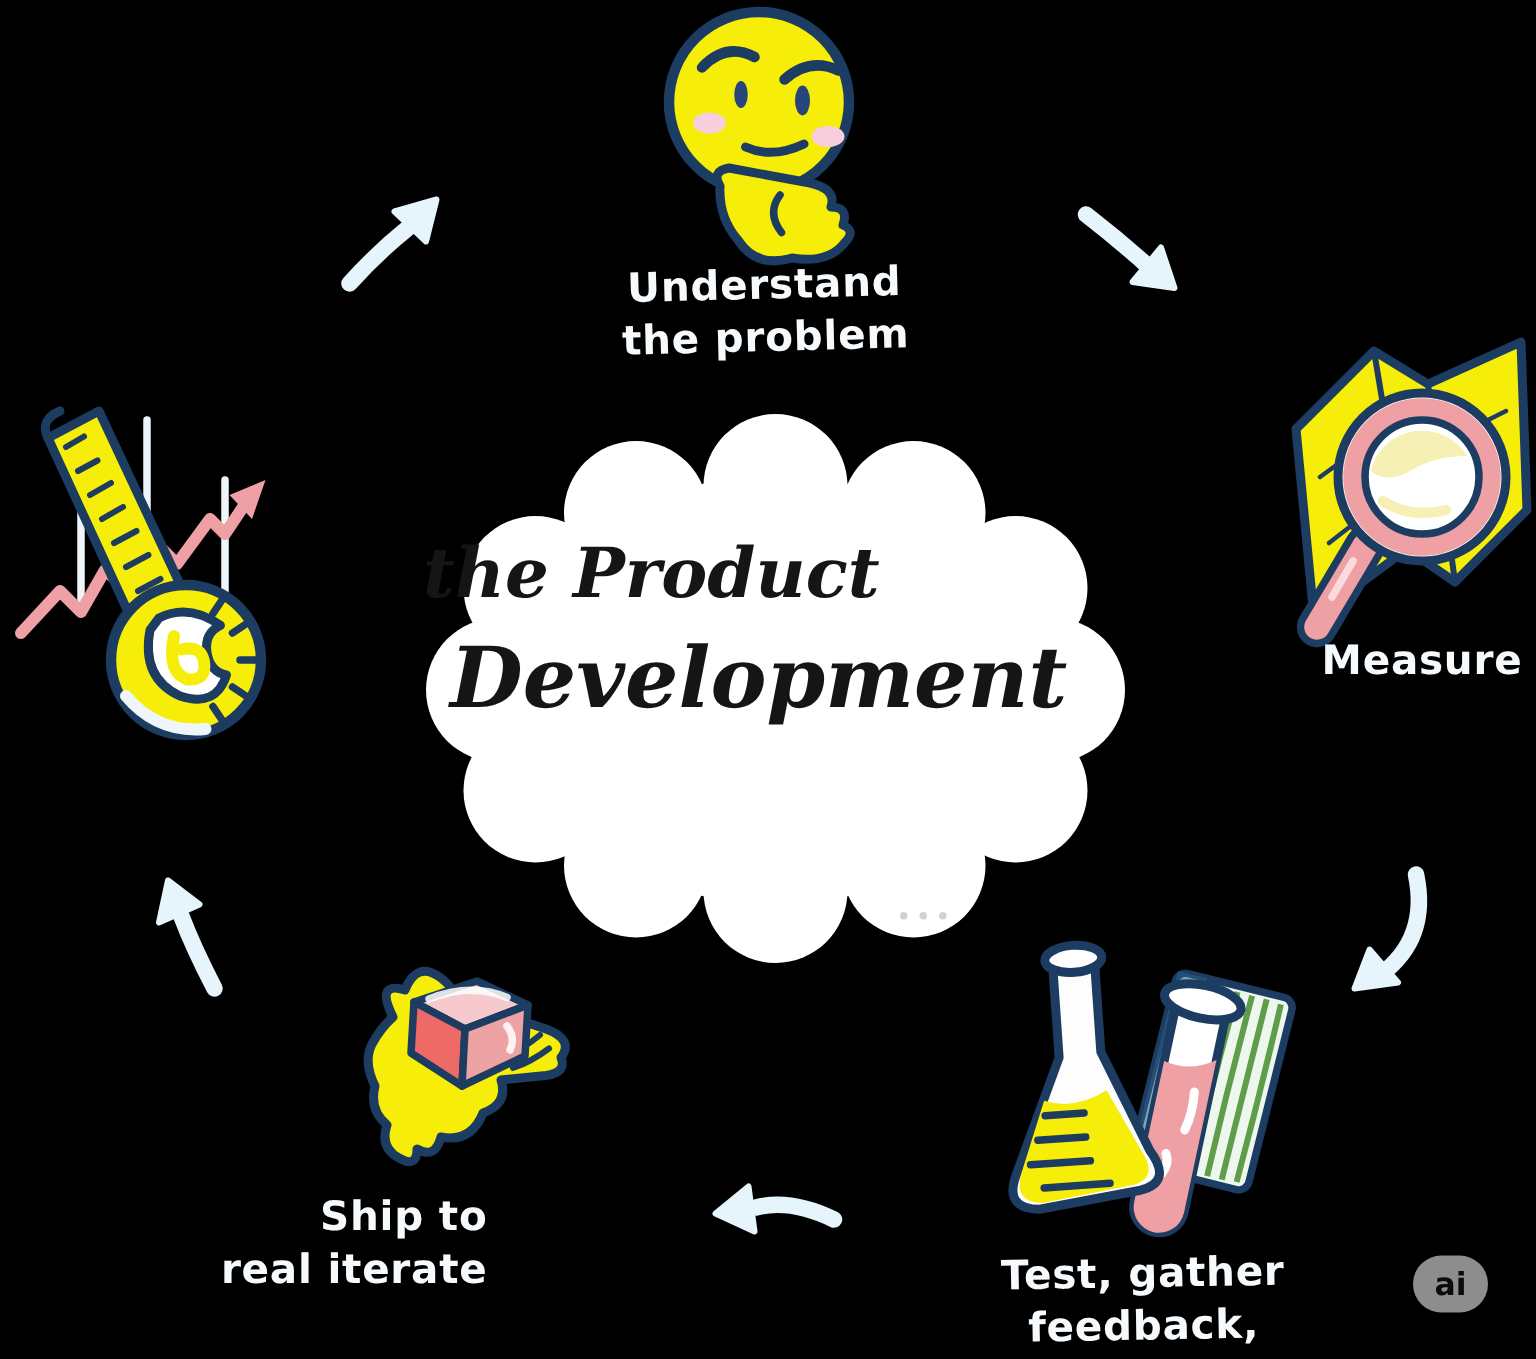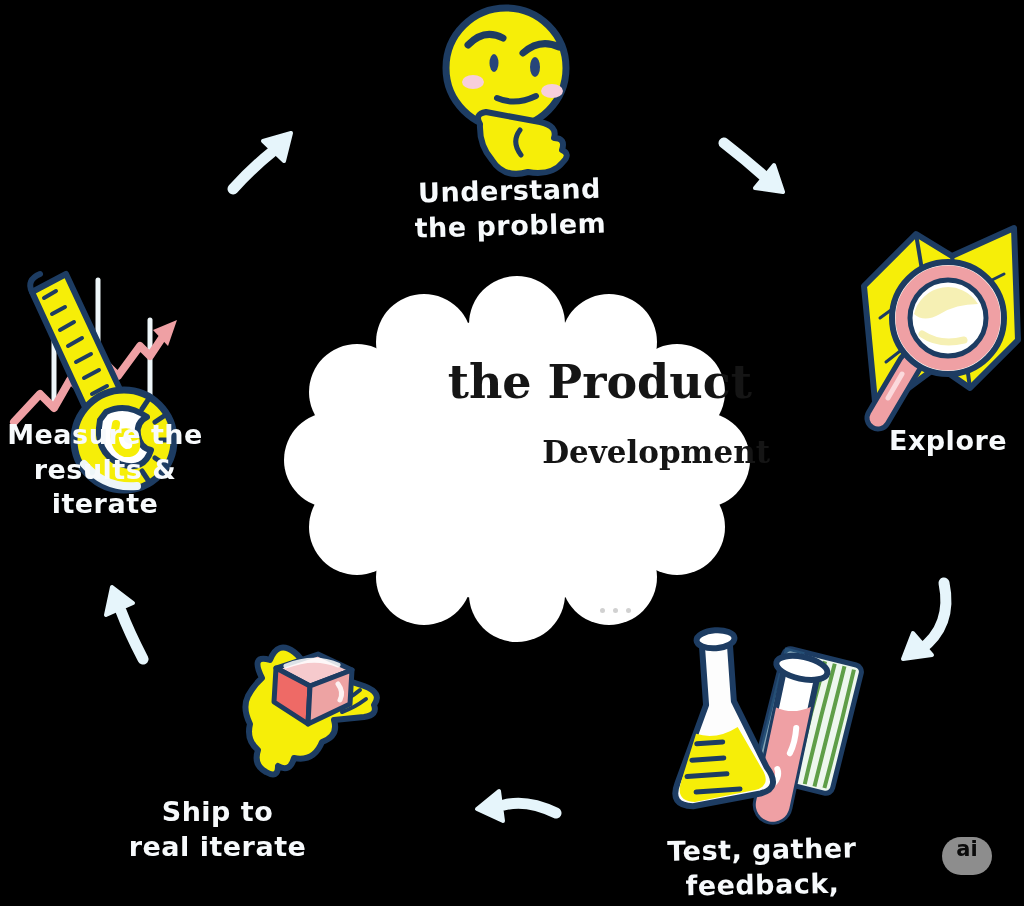--- a/index.html
+++ b/index.html
@@ -28,34 +28,34 @@
     font-family:"DejaVu Sans",sans-serif;font-weight:700;
     font-size:27px;line-height:1.28;text-align:center;letter-spacing:.5px;
   }
   .hand-label .l2{display:block;}
   .tilt-1{transform:rotate(-1.5deg);}
   .tilt-2{transform:rotate(-1deg);}
   
   .cloud-wrap{position:absolute;left:282px;top:272px;width:470px;height:375px;}
   .cloud-wrap svg{position:absolute;left:0;top:0;}
   .cloud-text{
-    position:absolute;left:0;top:76px;width:470px;text-align:right;
-    font-family:"DejaVu Serif",serif;font-weight:700;
+    position:absolute;left:0;top:76px;width:470px;text-align:left;
+    font-family:"DejaVu Serif",serif;font-style:italic;font-weight:700;
     color:var(--ink);
   }
   .cloud-text .t1{font-size:46px;line-height:68px;}
-  .cloud-text .t2{font-size:31px;line-height:72px;transform:translateX(18px);}
+  .cloud-text .t2{font-size:56px;line-height:72px;transform:translateX(18px);}
   .cloud-text .t3{font-size:48px;line-height:72px;transform:translateX(46px);}
   .faint-dots{position:absolute;left:600px;top:598px;width:46px;height:6px;opacity:.45;}
   .faint-dots i{display:inline-block;width:5px;height:5px;border-radius:50%;background:#9a9a9a;margin-right:8px;}
   
   .ai-badge{
     position:absolute;left:942px;top:837px;width:50px;height:38px;
     background:var(--badgeGray);border-radius:19px;
-    display:flex;align-items:flex-start;justify-content:center;
+    display:flex;align-items:center;justify-content:center;
     color:#0b0b0b;font-weight:700;font-size:21px;font-family:"DejaVu Sans",sans-serif;
   }
 </style>
 </head>
 <body>
 
 <div class="canvas">
 
   <svg class="abs" width="1024" height="906" viewBox="0 0 1024 906" style="left:0;top:0;pointer-events:none;">
     <g stroke="var(--arrow)" fill="var(--arrow)" stroke-linecap="round" stroke-linejoin="round">
@@ -143,21 +143,21 @@
         <line x1="50" y1="152" x2="36" y2="176" stroke="#fbd9dc" stroke-width="5" stroke-linecap="round"></line>
         <circle cx="96" cy="96" r="56" fill="#fdfdf6" stroke="var(--navy)" stroke-width="6"></circle>
         <circle cx="96" cy="96" r="46" fill="none" stroke="var(--pink)" stroke-width="13"></circle>
         <circle cx="96" cy="96" r="38" fill="#ffffff" stroke="var(--navy)" stroke-width="5"></circle>
         <path d="M62,92 A35,35 0 0 1 126,82 Q104,82 88,92 Q72,101 62,92 Z" fill="#f6f0b4"></path>
         <path d="M70,112 Q88,124 112,118" fill="none" stroke="#f6f0b4" stroke-width="7" stroke-linecap="round"></path>
       </g>
     </svg>
   </div>
   <div class="hand-label" style="left:872px;top:424px;width:152px;">
-    <span class="l1">Explore</span>
+    <span class="l1">Measure</span>
   </div>
 
   <div class="abs" style="left:652px;top:612px;width:215px;height:250px;">
     <svg width="215" height="250" viewBox="0 0 215 250">
       <g transform="rotate(14 160 110)">
         <rect x="116" y="44" width="80" height="132" rx="7" fill="#eef7ee" stroke="var(--navy)" stroke-width="5"></rect>
         <path d="M128,50 Q124,110 128,170 M138,49 Q134,110 138,171 M148,48 Q145,110 148,172 M158,48 Q156,110 158,172 M168,48 Q167,110 168,172 M178,48 Q178,110 178,172 M188,49 Q189,110 188,171" stroke="var(--green)" stroke-width="4" fill="none"></path>
         <rect x="116" y="44" width="20" height="132" fill="#2c5f86" opacity="0.55"></rect>
       </g>
       <g transform="rotate(12 150 60)">
@@ -185,21 +185,21 @@
       <path d="M142,58 Q130,68 118,72 M148,67 Q136,76 124,80" stroke="var(--navy)" stroke-width="4" fill="none" stroke-linecap="round"></path>
       <g stroke="var(--navy)" stroke-width="5" stroke-linejoin="round">
         <path d="M58,36 L100,22 L134,38 L92,54 Z" fill="var(--pinkLight)"></path>
         <path d="M58,36 L92,54 L90,92 L56,70 Z" fill="var(--red)"></path>
         <path d="M92,54 L134,38 L132,72 L90,92 Z" fill="#eda3a3"></path>
       </g>
       <path d="M68,34 Q96,23 120,33" stroke="#ffffff" stroke-width="5" fill="none" stroke-linecap="round" opacity="0.85"></path>
       <path d="M120,52 Q126,60 122,68" stroke="#ffffff" stroke-width="5" fill="none" stroke-linecap="round" opacity="0.85"></path>
     </svg>
   </div>
-  <div class="hand-label" style="left:110px;top:795px;width:215px;">
+  <div class="hand-label" style="left:110px;top:795px;width:215px;text-align:right;">
     <span class="l1">Ship to</span>
     <span class="l2">real iterate</span>
   </div>
 
   <div class="abs" style="left:8px;top:252px;width:175px;height:255px;">
     <svg width="175" height="255" viewBox="0 0 175 255">
       <g stroke="#eef6f9" stroke-width="5" stroke-linecap="round">
         <line x1="46" y1="45" x2="46" y2="150"></line>
         <line x1="90" y1="28" x2="90" y2="140"></line>
         <line x1="142" y1="68" x2="142" y2="160"></line>
@@ -221,22 +221,18 @@
           <line x1="134" y1="157" x2="140" y2="148"></line>
           <line x1="147" y1="170" x2="156" y2="164"></line>
           <line x1="152" y1="188" x2="163" y2="188"></line>
           <line x1="147" y1="206" x2="156" y2="212"></line>
           <line x1="134" y1="219" x2="140" y2="228"></line>
         </g>
         <path d="M76,212 Q97,237 129,234" stroke="#eef6f9" stroke-width="8" fill="none" stroke-linecap="round"></path>
       </g>
     </svg>
   </div>
-  <div class="hand-label" style="left:0px;top:418px;width:210px;">
-    <span class="l1">Measure the</span>
-    <span class="l2">results &amp; iterate</span>
-  </div>
 
   <div class="ai-badge">
     <span>ai</span>
   </div>
 
 </div>
 
 </body></html>

